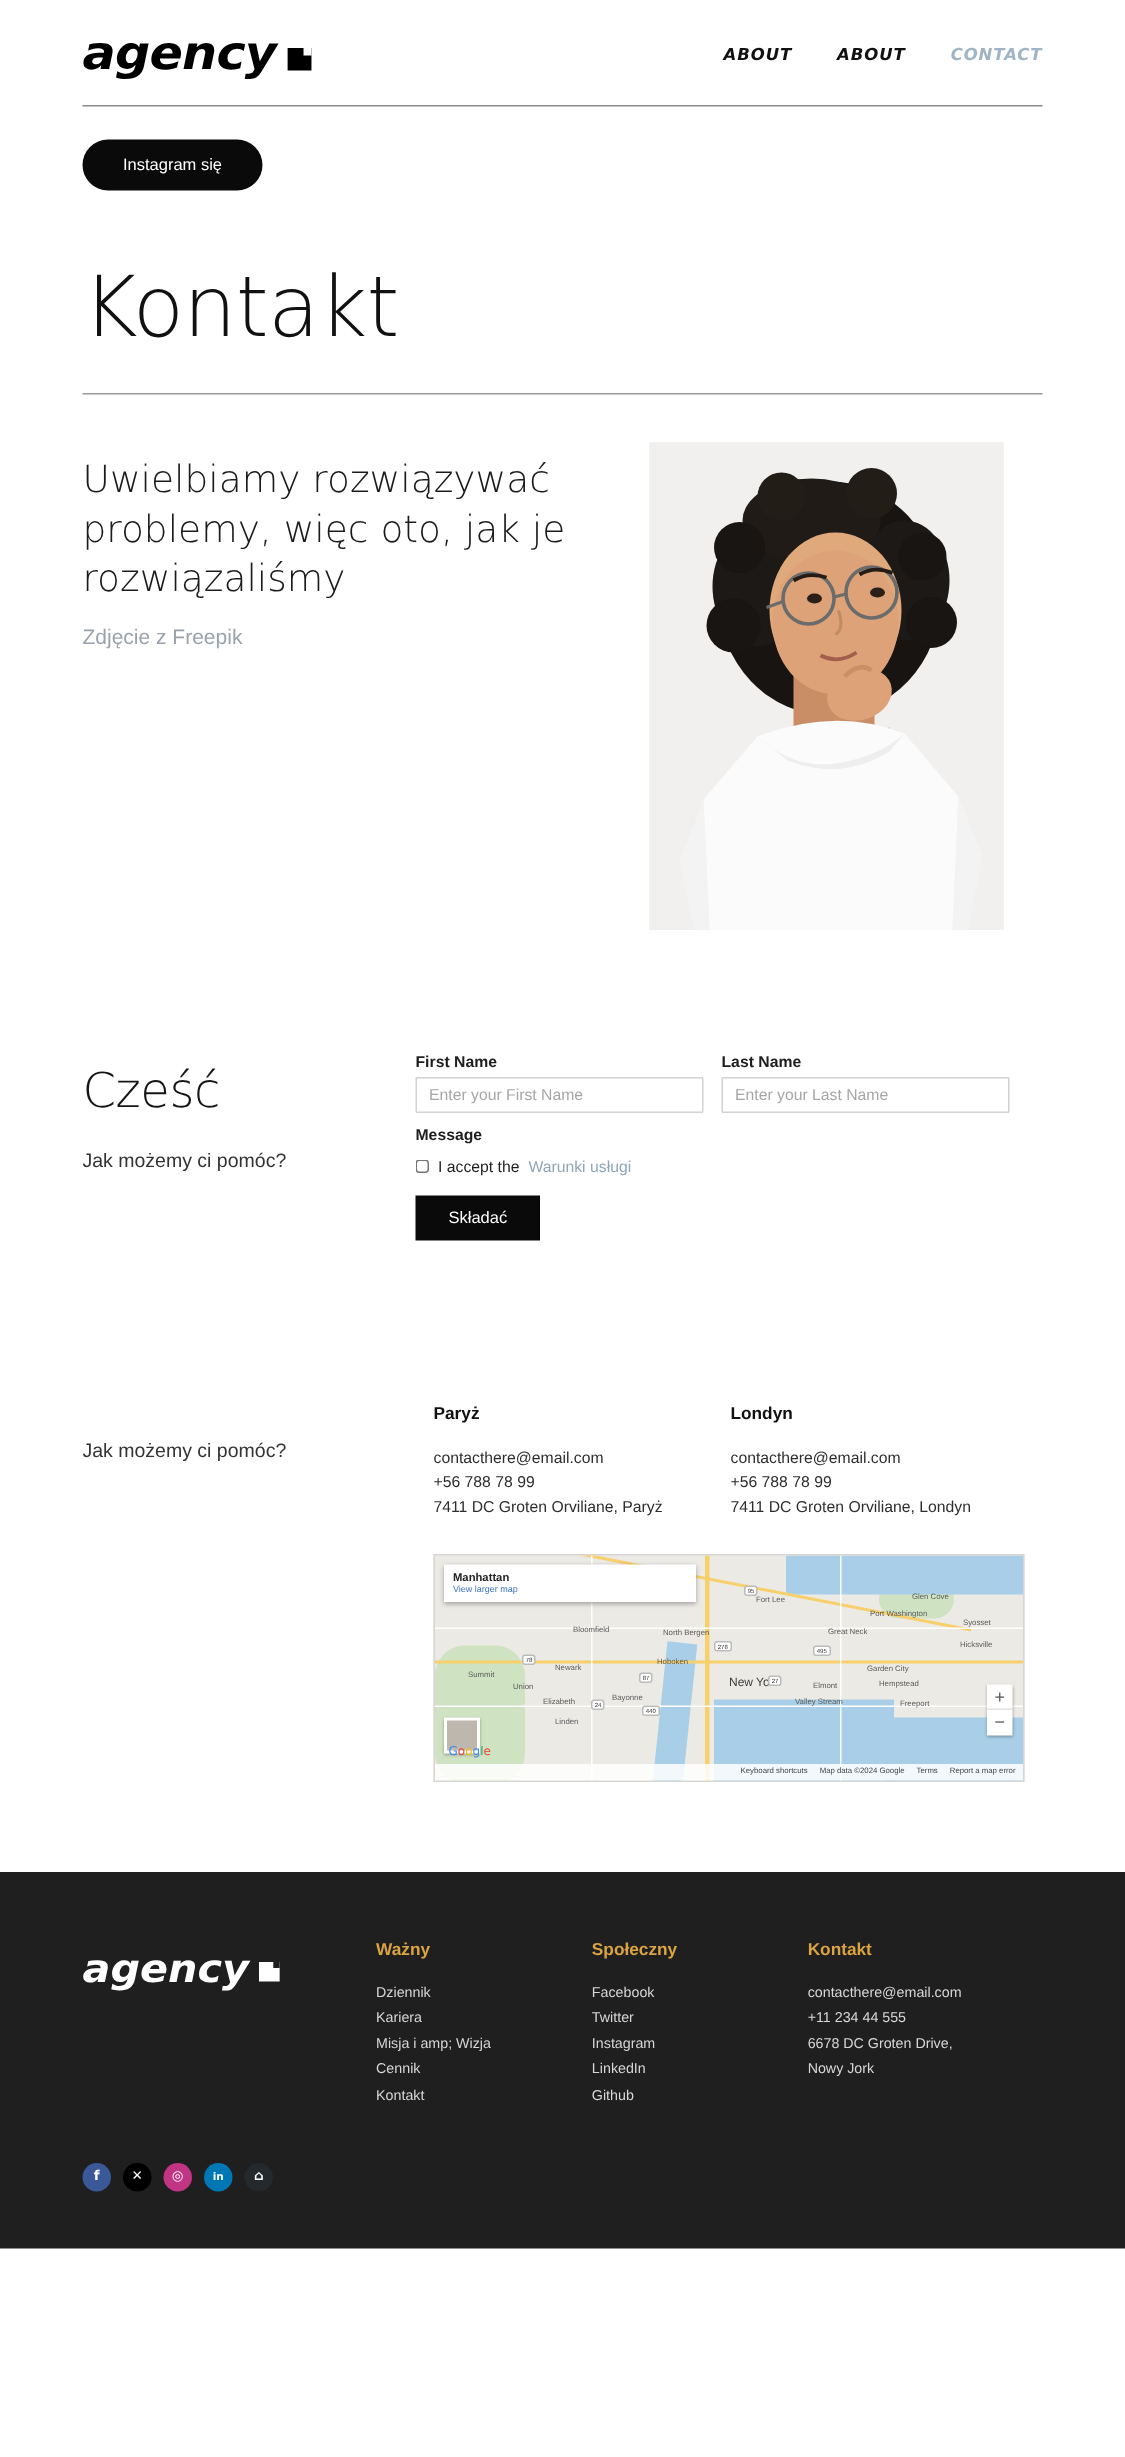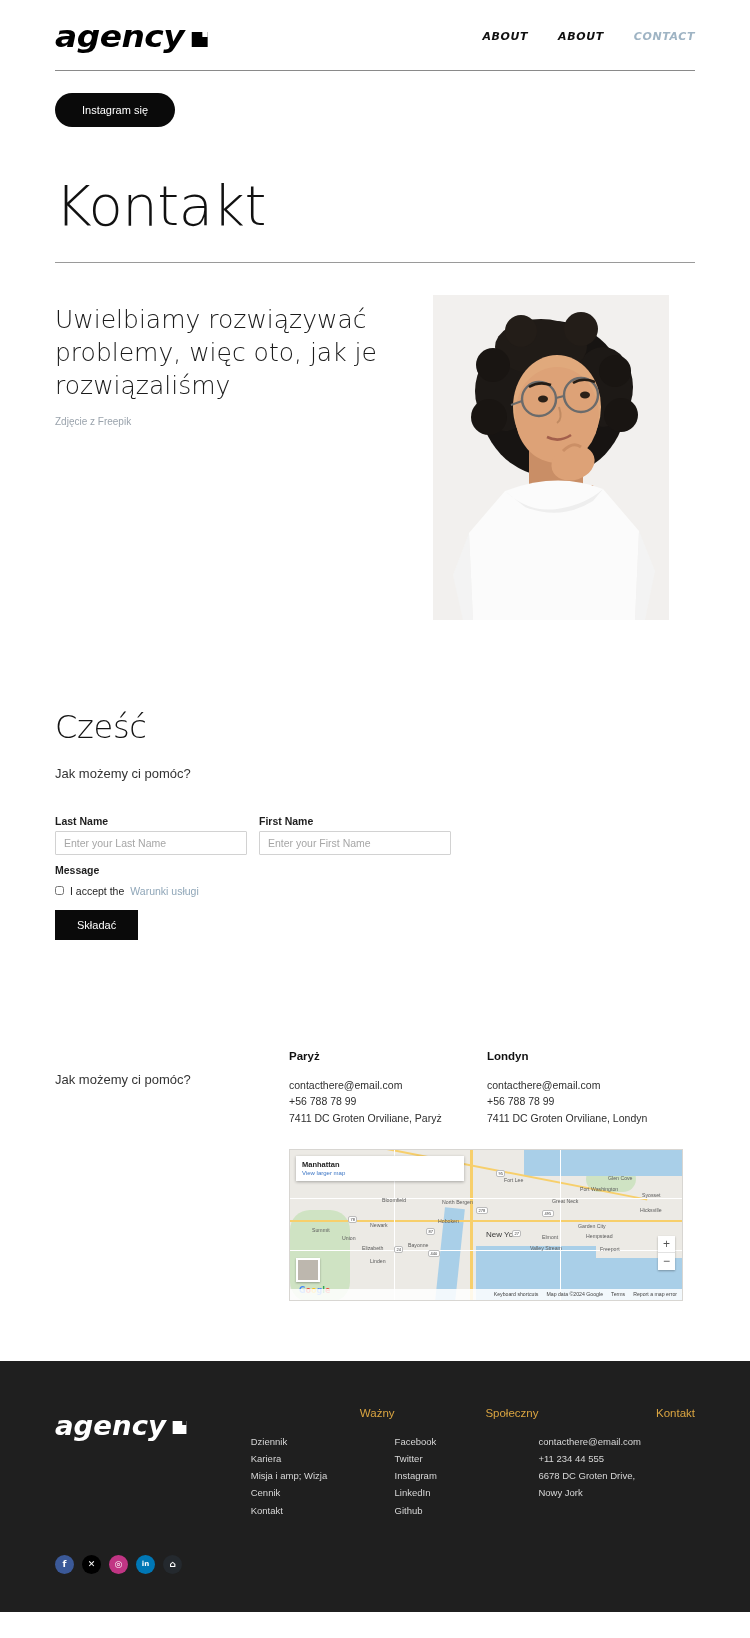--- a/index.html
+++ b/index.html
@@ -86,32 +86,32 @@
   .intro-text { width: 352px; padding-top: 8px; }
   h2.intro-head {
     font-family: "DejaVu Sans", sans-serif;
     font-weight: 300;
     font-size: 25px;
     line-height: 1.32;
     color: #1b1b1b;
   }
   .intro-credit {
     margin-top: 14px;
-    font-size: 10px;
+    font-size: 14px;
     color: #9aa3ac;
   }
   .intro-photo {
     width: 236px; height: 325px;
     overflow: hidden; position: relative;
     background: #e9e7e6;
   }
   .intro-photo svg { display: block; width: 100%; height: 100%; }
 
   
-  .form-section { width: 640px; margin: 82px auto 0 auto; display: flex; gap: 34px; flex-direction: column; }
+  .form-section { width: 640px; margin: 82px auto 0 auto; display: flex; gap: 10px; }
   .form-left { width: 212px; padding-top: 6px; }
   .form-left h3 {
     font-family: "DejaVu Sans", sans-serif;
     font-weight: 300; font-size: 32px; color: #141414;
     letter-spacing: -0.3px;
   }
   .form-left p {
     margin-top: 20px; font-size: 13px; color: #333;
   }
   .form-right { width: 396px; }
@@ -208,22 +208,22 @@
     height: 17px; line-height: 17px; text-align: center;
     font-size: 12px; color: #555; cursor: pointer;
   }
   .map-zoom div:first-child { border-bottom: 1px solid #e2e2e2; }
   .map-thumb {
     position: absolute; left: 6px; bottom: 18px;
     width: 24px; height: 24px; background: #bdb7ae;
     border: 2px solid #fff; box-shadow: 0 1px 2px rgba(0,0,0,.3);
   }
   .map-google {
-    position: absolute; left: 9px; bottom: 5px;
-    font-size: 8px; color: #5f6368; font-weight: bold;
+    position: absolute; left: 9px; bottom: 15px;
+    font-size: 8px; color: #5f6368; font-weight: normal;
     font-family: "DejaVu Sans", sans-serif;
   }
   .map-google span:nth-child(1){color:#4285F4}
   .map-google span:nth-child(2){color:#EA4335}
   .map-google span:nth-child(3){color:#FBBC05}
   .map-google span:nth-child(4){color:#4285F4}
   .map-google span:nth-child(5){color:#34A853}
   .map-google span:nth-child(6){color:#EA4335}
   .map-footer {
     position: absolute; right: 0; bottom: 0; left: 0;
@@ -251,23 +251,22 @@
     display: inline-block; width: 13px; height: 13px;
     background: #fff; position: relative; top: 2px;
   }
   .footer-logo-dot::after {
     content: ""; position: absolute; right: 0; top: 0;
     width: 4px; height: 4px; background: #1f1f1f;
   }
   .footer-col { width: 147px; }
   .footer-col.contact { width: 160px; }
   .footer-col h5 {
-    color: #d9a441; font-size: 11.5px; font-weight: normal;
+    color: #d9a441; font-size: 11.5px; font-weight: bold;
     margin-bottom: 14px;
-    text-align: right;
   }
   .footer-col a, .footer-col .ftext {
     display: block; color: #d7d7d7; font-size: 9.5px;
     text-decoration: none; line-height: 1.82;
   }
   .footer-bottom {
     width: 640px; margin: 36px auto 0 auto;
     display: flex; justify-content: space-between; align-items: flex-end;
   }
   .footer-legal {
@@ -360,26 +359,26 @@
 </section>
 
 <section class="form-section">
   <div class="form-left">
     <h3>Cześć</h3>
     <p>Jak możemy ci pomóc?</p>
   </div>
   <form class="form-right">
     <div class="field-row">
       <div class="field half">
+        <label>First Name</label>
+        <input type="text" placeholder="Enter your First Name" style="">
+      </div>
+      <div class="field half">
         <label>Last Name</label>
         <input type="text" placeholder="Enter your Last Name" style="">
-      </div>
-      <div class="field half">
-        <label>First Name</label>
-        <input type="text" placeholder="Enter your First Name" style="">
       </div>
     </div>
     <div class="field full">
       <label>Message</label>
     </div>
     <div class="accept-row">
       <input type="checkbox" style="">
       <span>I accept the</span>
       <a href="#">Warunki usługi</a>
     </div>

